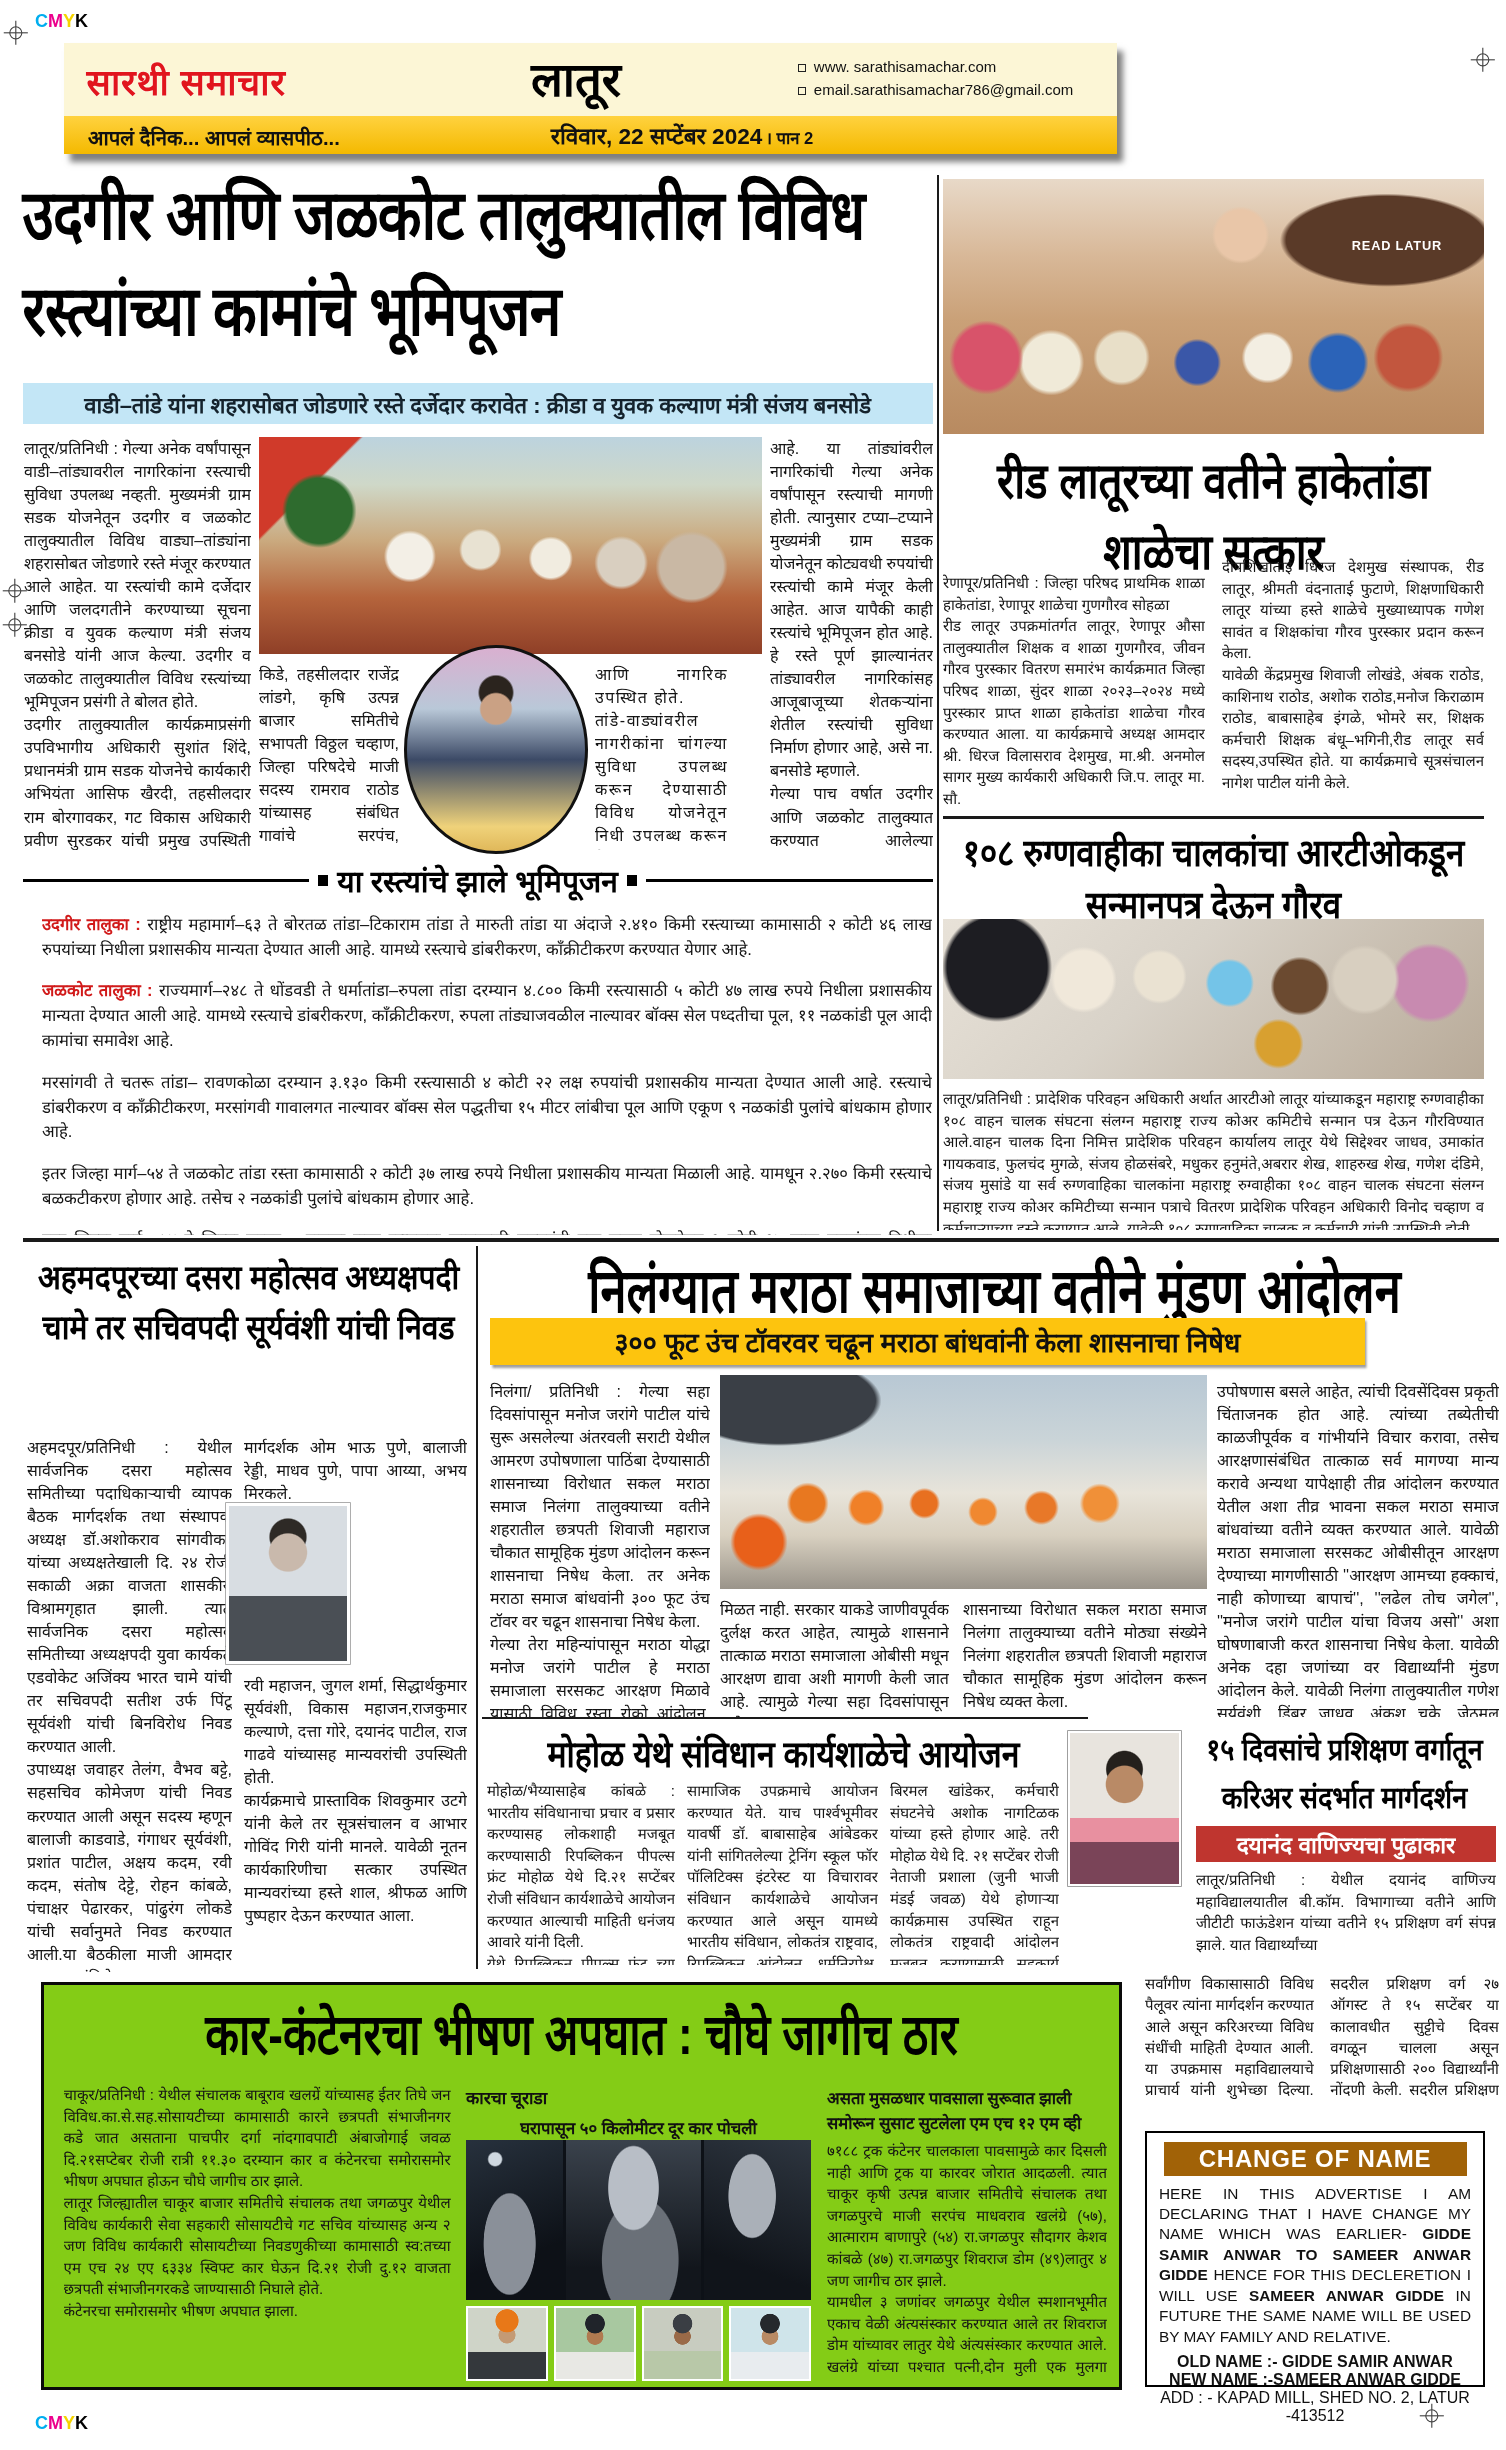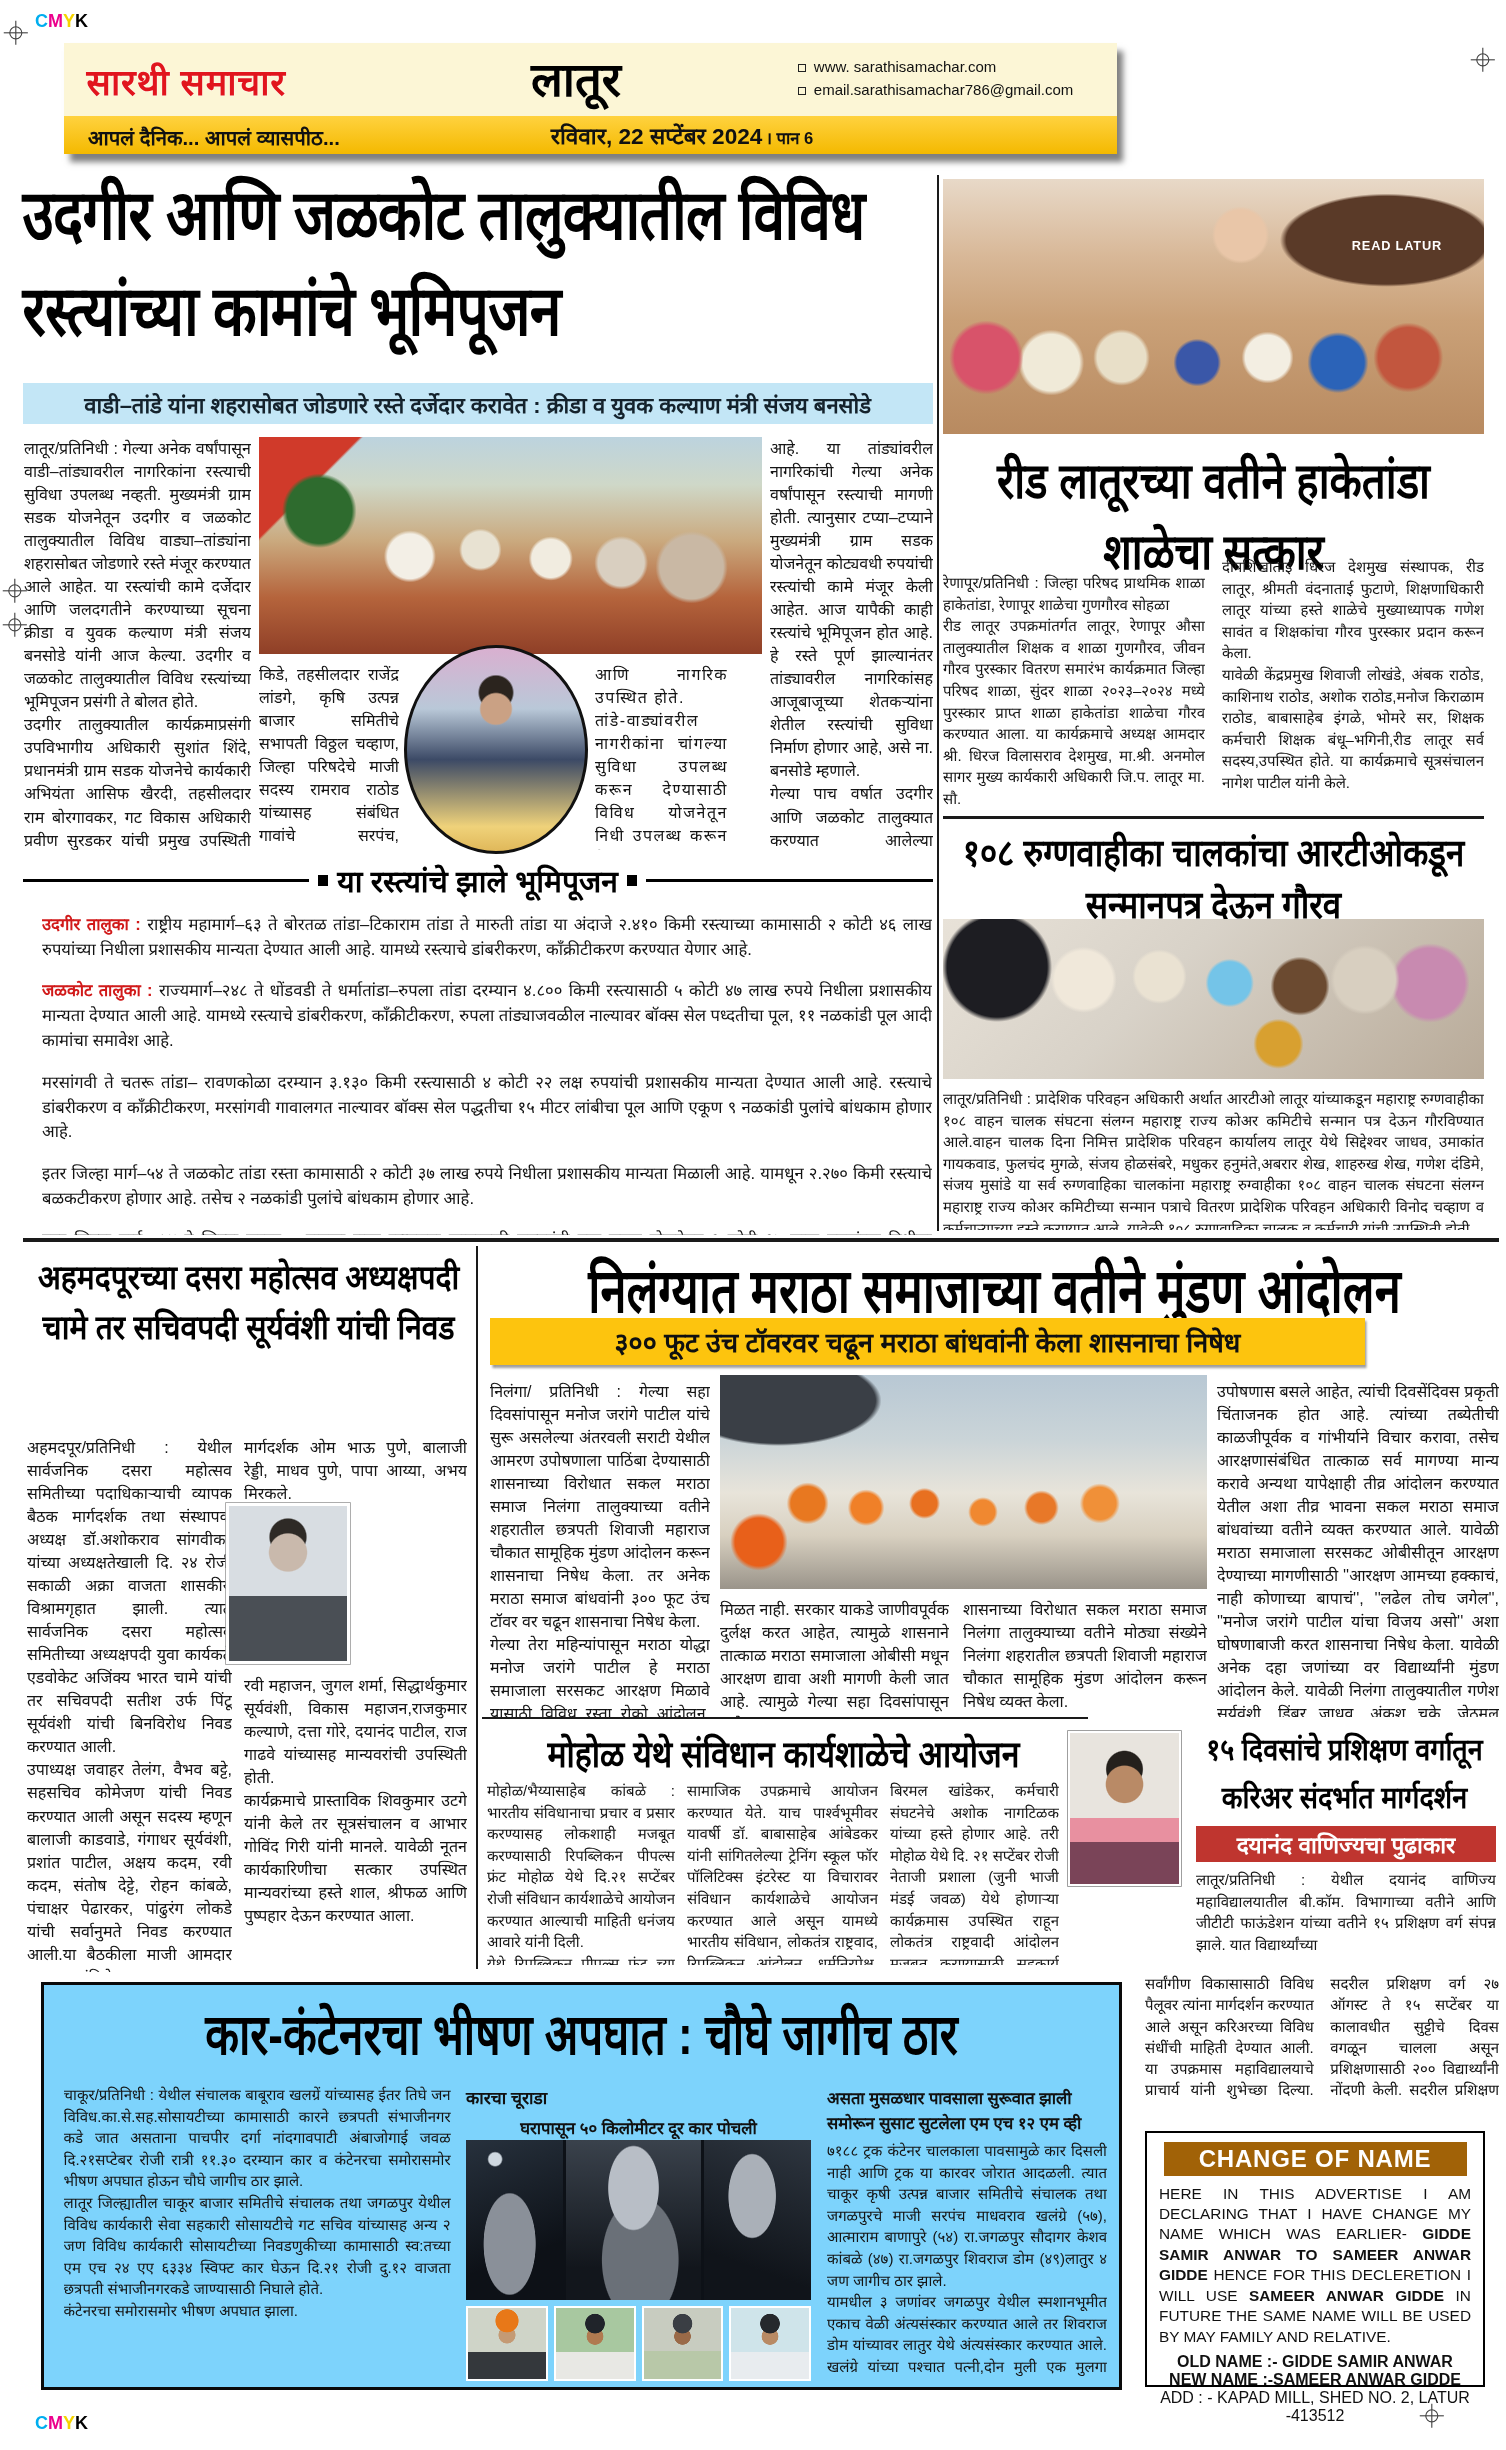--- a/index.html
+++ b/index.html
@@ -69,21 +69,21 @@
       <div class="abs" style="left:467px; top:3px; width:226px; text-align:left; font-size:47px; font-weight:900; color:#000;">लातूर</div>
       <div class="abs" style="right:18px; top:12px; width:301px; font-size:15px; color:#111; line-height:1.55;">
         <div><span class="bullet-sq"></span><span>www. sarathisamachar.com</span></div>
         <div><span class="bullet-sq"></span><span>email.sarathisamachar786@gmail.com</span></div>
       </div>
     </div>
     <div class="abs" style="left:0; top:73px; width:100%; height:38px; background:linear-gradient(180deg,#ffd23f,#f4b900);">
       <div class="abs" style="left:24px; top:6.8px; font-size:20.3px; font-weight:700; color:#111;">आपलं दैनिक... आपलं व्यासपीठ...</div>
       <div class="abs" style="left:422px; top:3.8px; width:392px; text-align:center;">
         <span style="font-size:22.6px; font-weight:900; color:#111;">रविवार, 22 सप्टेंबर 2024</span>
-        <span style="font-size:16.6px; font-weight:700; color:#111;">। पान 6</span>
+        <span style="font-size:16.6px; font-weight:700; color:#111;">। पान 2</span>
       </div>
     </div>
   </div>
 
   <div class="abs big-head" style="left:22.6px; top:167px; width:911px; font-size:57px; line-height:1.38; letter-spacing:-0.8px;">
       <span class="stretch" style="transform:scaleY(1.22); display:block;">उदगीर आणि जळकोट तालुक्यातील विविध रस्त्यांच्या कामांचे भूमिपूजन</span>
     </div>
 
   <div class="abs" style="left:22.6px; top:383px; width:910px; height:41px; background:#c3e6f6; display:flex; align-items:center; justify-content:center;">
     <span style="font-size:22px; font-weight:700; color:#14222c;">वाडी–तांडे यांना शहरासोबत जोडणारे रस्ते दर्जेदार करावेत : क्रीडा व युवक कल्याण मंत्री संजय बनसोडे</span>
@@ -247,21 +247,21 @@
       <span class="stretch" style="transform:scaleY(1.12); display:block;">१५ दिवसांचे प्रशिक्षण वर्गातून करिअर संदर्भात मार्गदर्शन</span>
     </div>
 
   <div class="abs" style="left:1196px; top:1826px; width:300px; height:36px; background:#bf352f; display:flex; align-items:center; justify-content:center;">
     <span style="color:#fff; font-size:22.6px; font-weight:900;">दयानंद वाणिज्यचा पुढाकार</span>
   </div>
 
   <div class="abs body-txt body-sm" style="left:1196px; top:1869px; width:300px; height:96px;">लातूर/प्रतिनिधी : येथील दयानंद वाणिज्य महाविद्यालयातील बी.कॉम. विभागाच्या वतीने आणि जीटीटी फाऊंडेशन यांच्या वतीने १५ प्रशिक्षण वर्ग संपन्न झाले. यात विद्यार्थ्यांच्या</div>
   <div class="abs body-sm" style="left:1145px; top:1973px; width:354px; height:148px; columns:2; column-gap:16.6px; font-size:15px; line-height:1.42; text-align:justify; overflow:hidden;">सर्वांगीण विकासासाठी विविध पैलूवर त्यांना मार्गदर्शन करण्यात आले असून करिअरच्या विविध संधींची माहिती देण्यात आली. या उपक्रमास महाविद्यालयाचे प्राचार्य यांनी शुभेच्छा दिल्या. सदरील प्रशिक्षण वर्ग २७ ऑगस्ट ते १५ सप्टेंबर या कालावधीत सुट्टीचे दिवस वगळून चालला असून प्रशिक्षणासाठी २०० विद्यार्थ्यांनी नोंदणी केली. सदरील प्रशिक्षण वर्ग यशस्वी करण्यासाठी प्राध्यापकांनी अथक परिश्रम घेतले. यावेळी विद्यार्थ्यांना प्रमाणपत्रांचे वाटप करण्यात आले.</div>
 
-  <div class="abs" style="left:41px; top:1982px; width:1081px; height:408px; background:#7dd3fc; border:3px solid #0a0a0a;">
+  <div class="abs" style="left:41px; top:1982px; width:1081px; height:408px; background:#84cc16; border:3px solid #0a0a0a;">
     <div class="abs big-head" style="left:0; top:9px; width:100%; text-align:center; font-size:44px; white-space:nowrap;">
         <span class="stretch" style="transform:scaleY(1.28); display:block;">कार-कंटेनरचा भीषण अपघात : चौघे जागीच ठार</span>
       </div>
 
     <div class="abs body-txt body-sm" style="left:19.6px; top:99px; width:387px; height:291px;">चाकूर/प्रतिनिधी : येथील संचालक बाबूराव खलग्रें यांच्यासह ईतर तिघे जन विविध.का.से.सह.सोसायटीच्या कामासाठी कारने छत्रपती संभाजीनगर कडे जात असताना पाचपीर दर्गा नांदगावपाटी अंबाजोगाई जवळ दि.२१सप्टेबर रोजी रात्री ११.३० दरम्यान कार व कंटेनरचा समोरासमोर भीषण अपघात होऊन चौघे जागीच ठार झाले.
 लातूर जिल्ह्यातील चाकूर बाजार समितीचे संचालक तथा जगळपुर येथील विविध कार्यकारी सेवा सहकारी सोसायटीचे गट सचिव यांच्यासह अन्य २ जण विविध कार्यकारी सोसायटीच्या निवडणुकीच्या कामासाठी स्व:तच्या एम एच २४ एए ६३३४ स्विफ्ट कार घेऊन दि.२१ रोजी दु.१२ वाजता छत्रपती संभाजीनगरकडे जाण्यासाठी निघाले होते.
 कंटेनरचा समोरासमोर भीषण अपघात झाला.</div>
 
     <div class="abs" style="left:422px; top:101px; width:345px; text-align:left;">
       <div style="font-size:17.3px; font-weight:700;">कारचा चूराडा</div>

